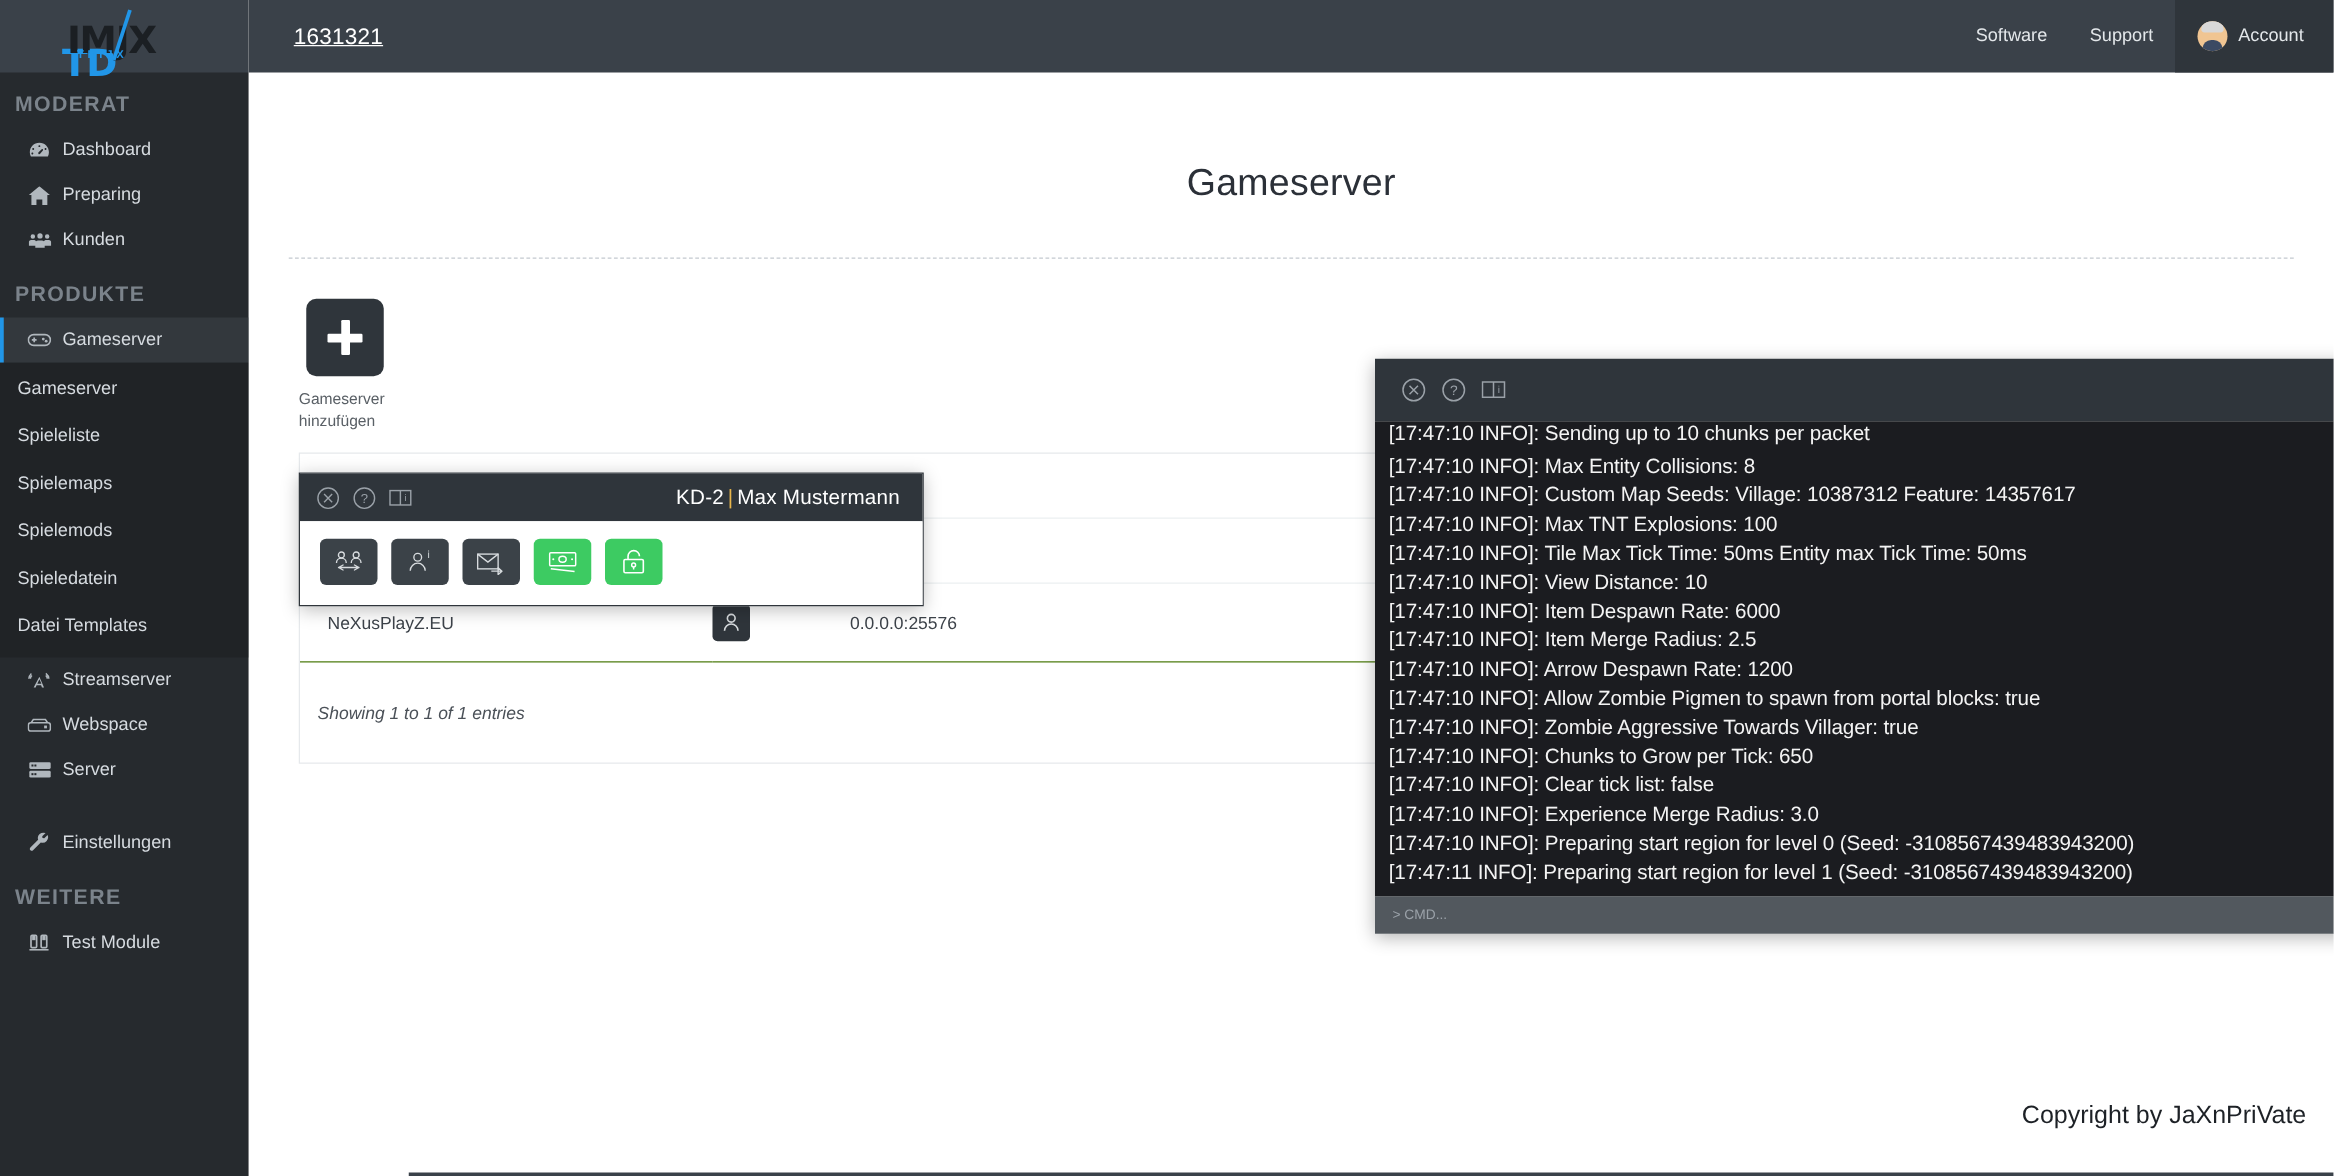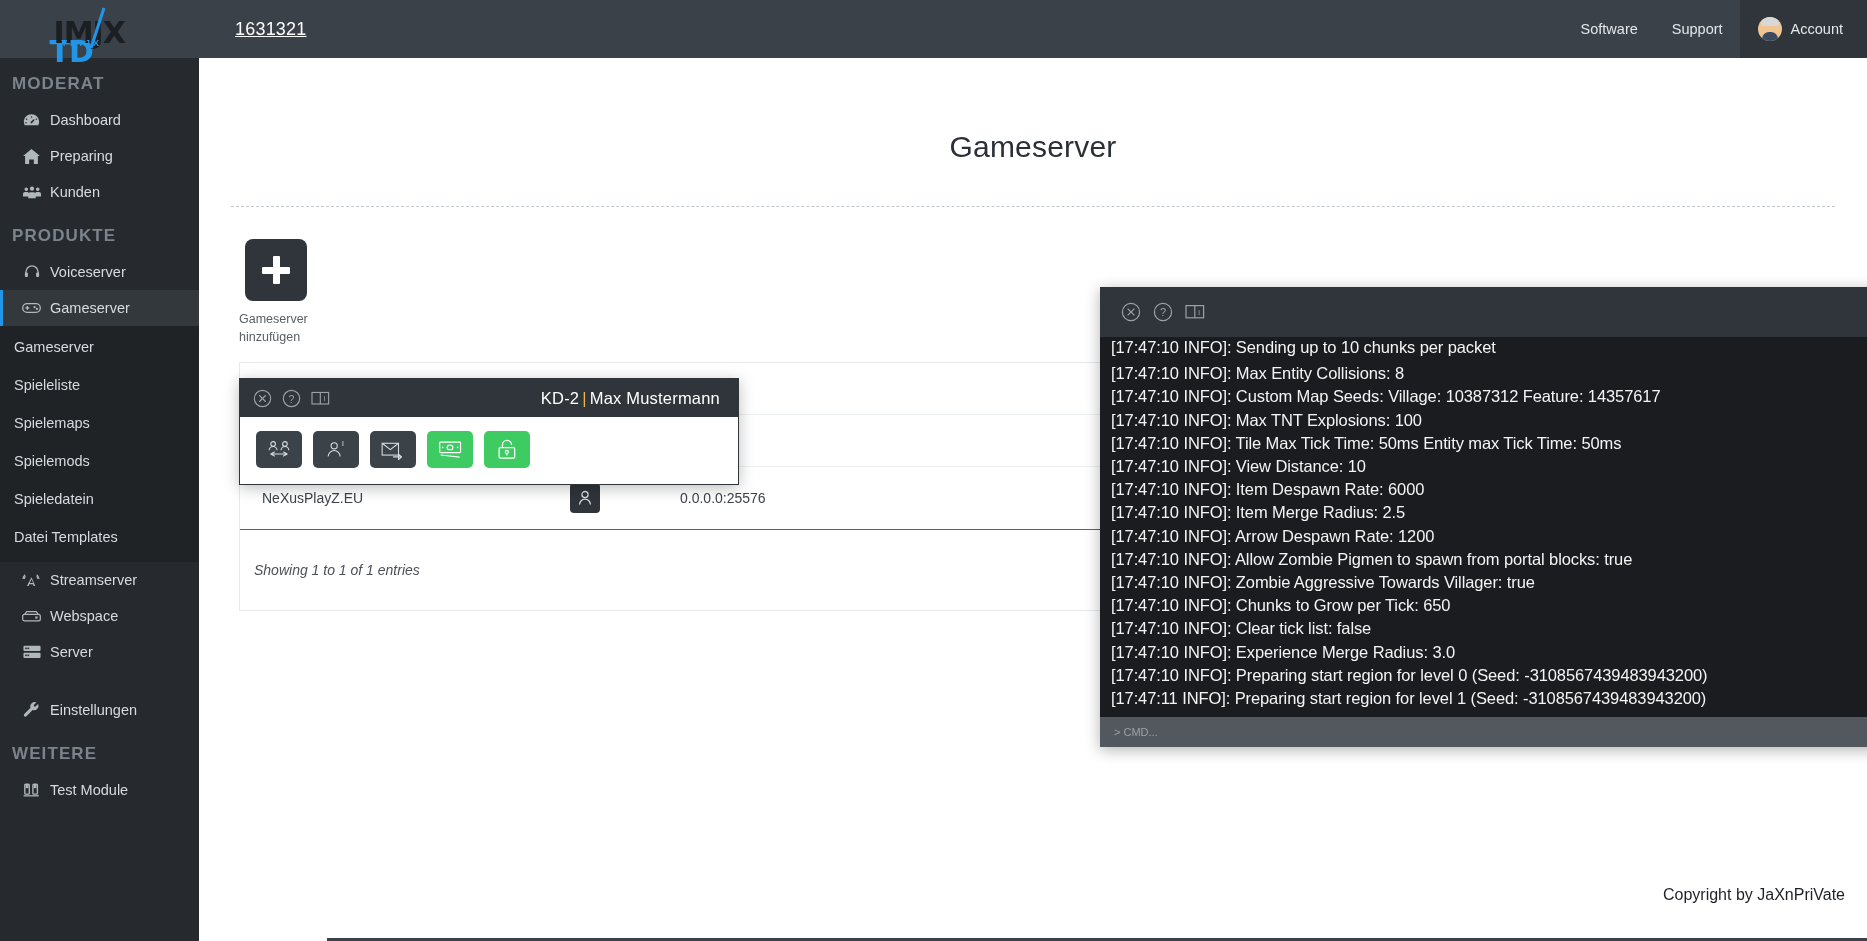--- a/index.html
+++ b/index.html
@@ -162,21 +162,21 @@
     font-size: 12.5px; letter-spacing: .8px; color: #b6bcc2; padding: 10px 16px; cursor: pointer;
     text-transform: uppercase;
   }
   .pg-num {
     background: #4857c8; color: #fff; font-size: 14px;
     padding: 10px 17px; cursor: pointer;
   }
 
   .copyright {
     position: absolute; right: 22px; bottom: 37px;
-    font-size: 16px; color: #1d2126; font-family: "Liberation Sans", sans-serif; text-align: center;
+    font-size: 20px; color: #1d2126; font-family: "Liberation Sans", sans-serif; text-align: center;
   }
   .bottom-line {
     position: absolute; left: 128px; right: 0; bottom: 0; height: 3px; background: #3a4149;
   }
 
   
   .win {
     position: absolute; background: #fff;
     border: 1px solid #2f353b;
     box-shadow: 0 3px 14px rgba(0,0,0,.26);
@@ -260,30 +260,20 @@
       <span class="nav-icon">
         <svg width="18" height="13" viewBox="0 0 22 14">
             <path fill="currentColor" d="M4 5.2a2.2 2.2 0 100-4.4 2.2 2.2 0 000 4.4zm14 0a2.2 2.2 0 100-4.4 2.2 2.2 0 000 4.4zM11 5a2.6 2.6 0 100-5.2A2.6 2.6 0 0011 5zM5.6 6.3H2.4C1 6.3 0 7.3 0 8.6V12h7.2V8.6c0-.2 0-.4.1-.6-.5-1-1-1.7-1.7-1.7zm14 0h-3.2c-.7 0-1.2.7-1.7 1.7.1.2.1.4.1.6V12H22V8.6c0-1.3-1-2.3-2.4-2.3zm-6.7.5H9.1C7.6 6.8 6.4 8 6.4 9.5V14h9.2V9.5c0-1.5-1.2-2.7-2.7-2.7z"></path>
           </svg>
       </span>
       <span>Kunden</span>
     </div>
 
     <div class="nav-section">PRODUKTE</div>
 
-    <div class="nav-item">
-      <span class="nav-icon">
-        <svg width="16" height="16" viewBox="0 0 18 18">
-            <path fill="none" stroke="currentColor" stroke-width="1.5" d="M2.2 11V9a6.8 6.8 0 0113.6 0v2"></path>
-            <rect x="1" y="9.5" width="3.4" height="5.2" rx="1.2" fill="currentColor"></rect>
-            <rect x="13.6" y="9.5" width="3.4" height="5.2" rx="1.2" fill="currentColor"></rect>
-          </svg>
-      </span>
-      <span>Voiceserver</span>
-    </div>
 
     <div class="nav-item active">
       <span class="nav-icon">
         <svg width="19" height="12" viewBox="0 0 22 13">
             <rect x="0.8" y="1.5" width="20.4" height="10" rx="5" fill="none" stroke="currentColor" stroke-width="1.5"></rect>
             <rect x="4" y="5.6" width="4.4" height="1.6" fill="currentColor"></rect>
             <rect x="5.4" y="4.2" width="1.6" height="4.4" fill="currentColor"></rect>
             <circle cx="14.6" cy="5.6" r="1.3" fill="currentColor"></circle>
             <circle cx="17.3" cy="7.6" r="1.3" fill="currentColor"></circle>
           </svg>

